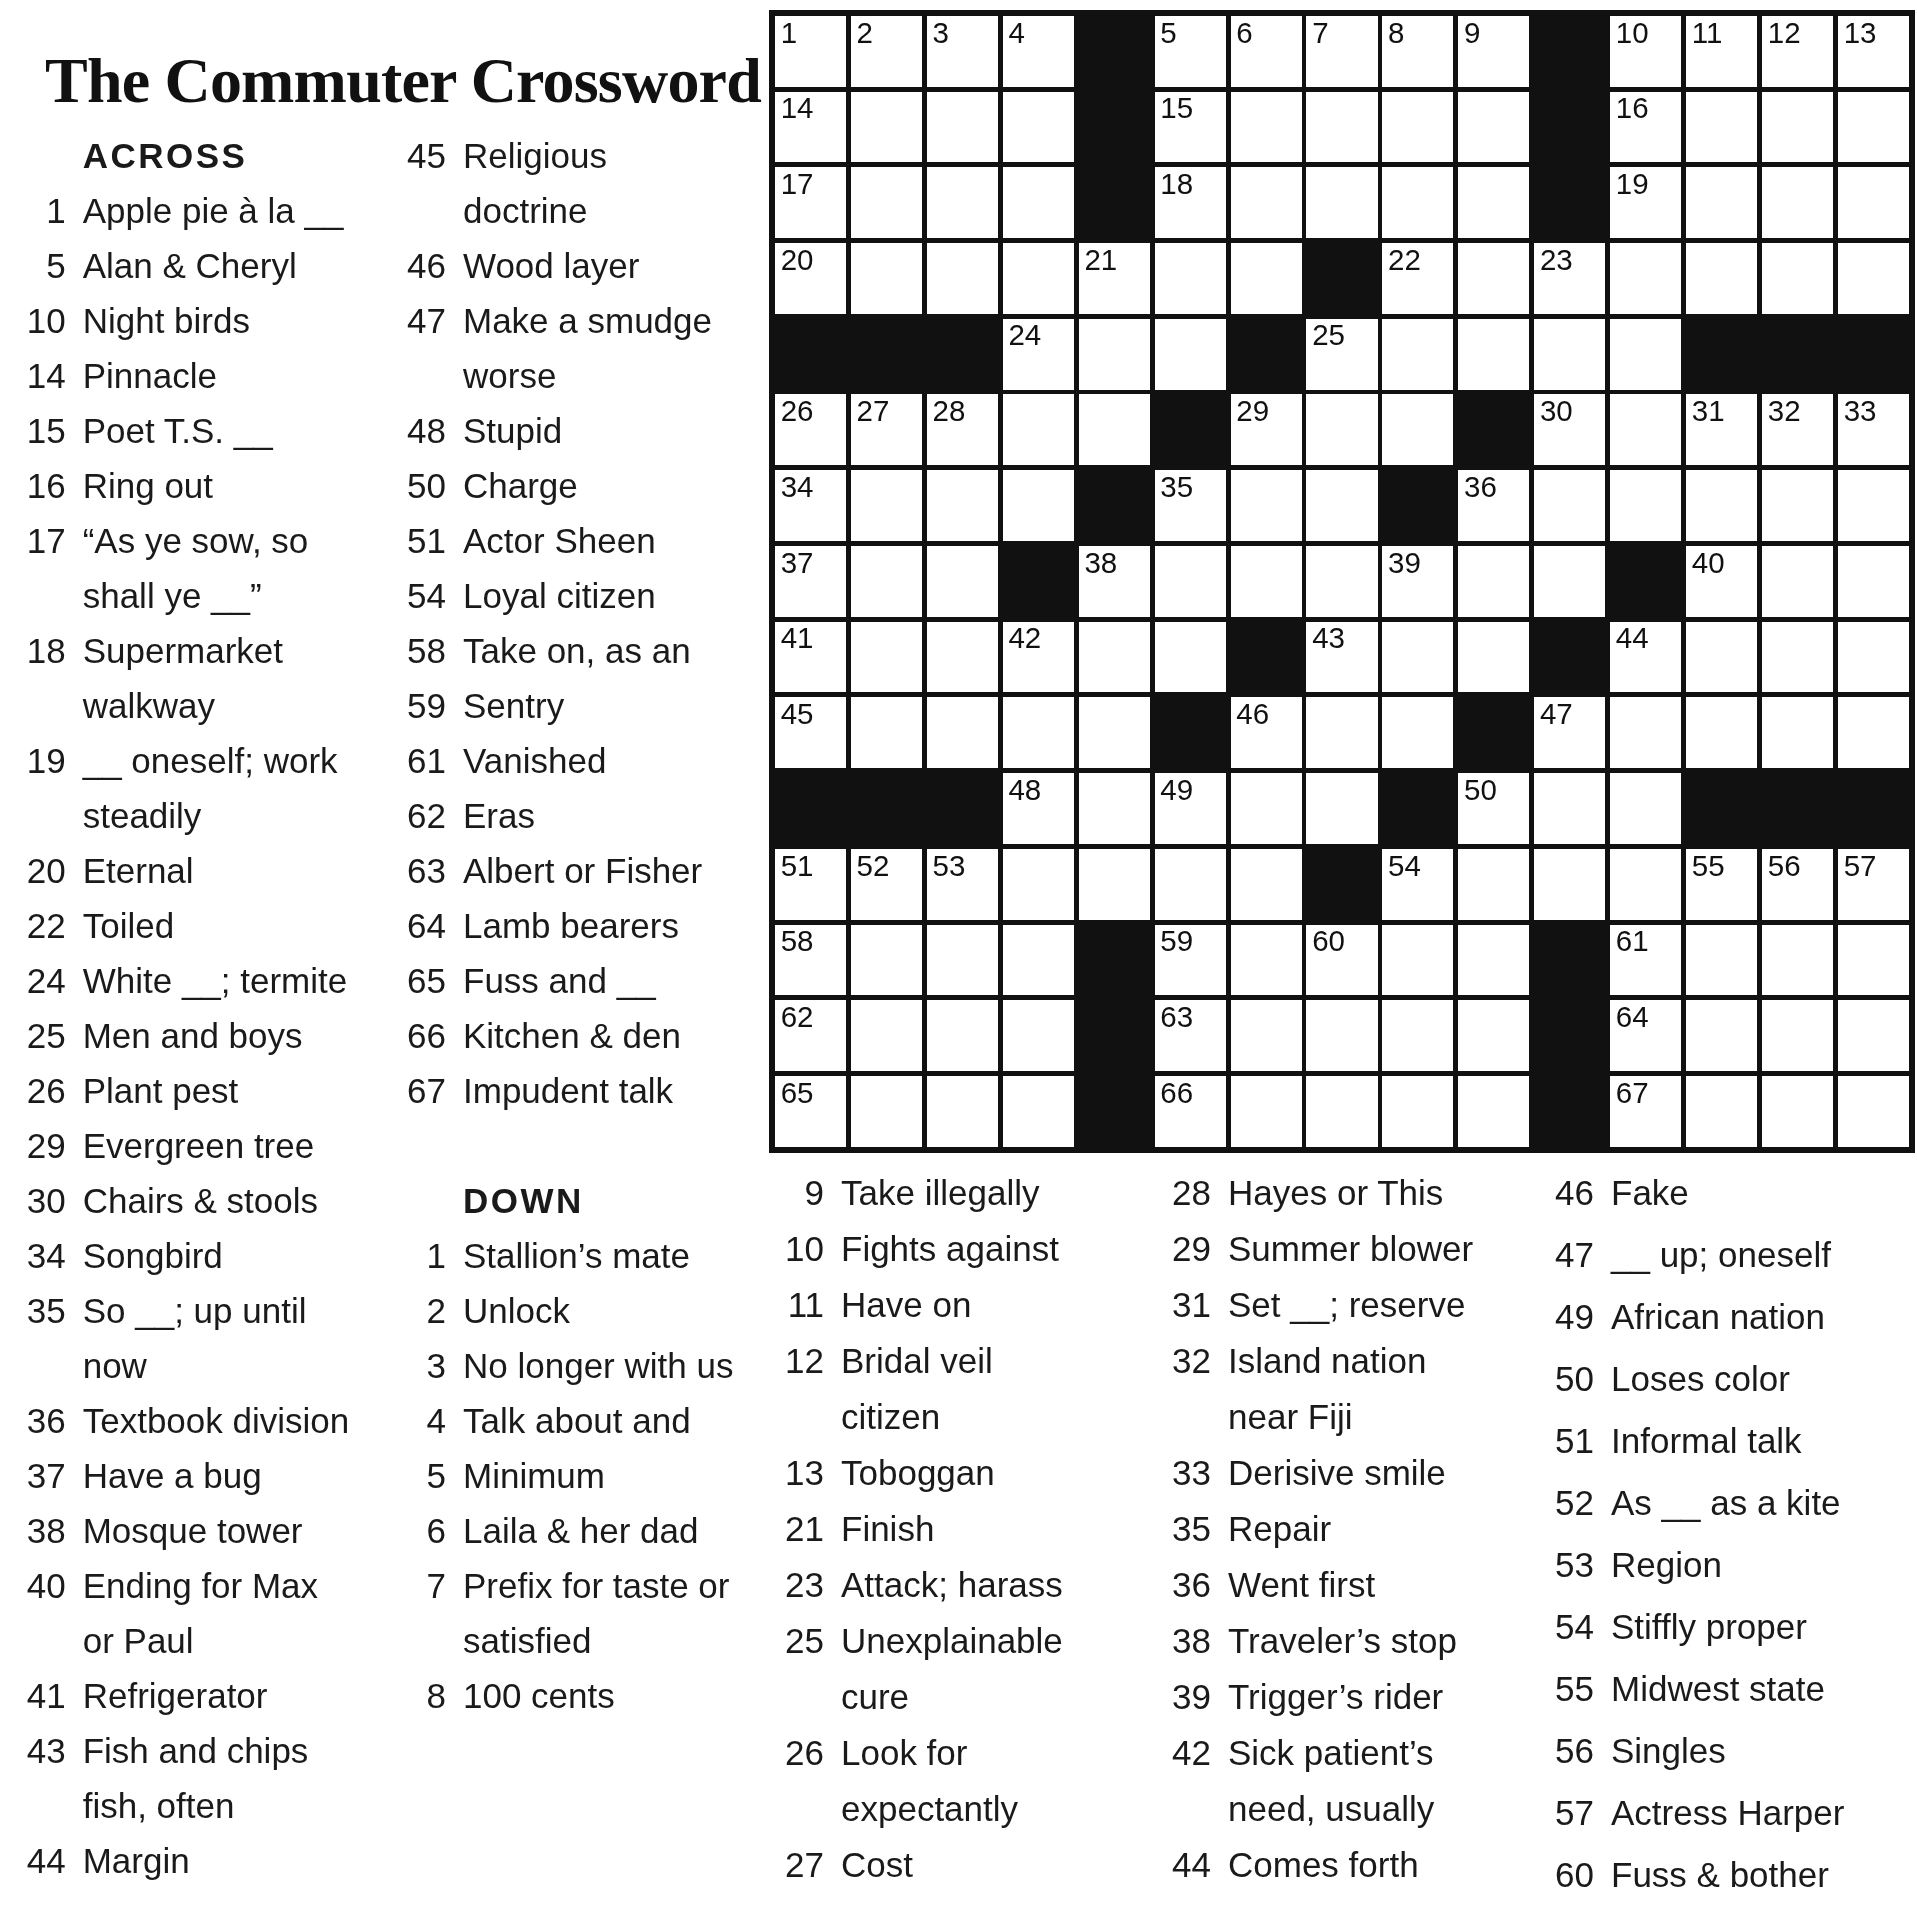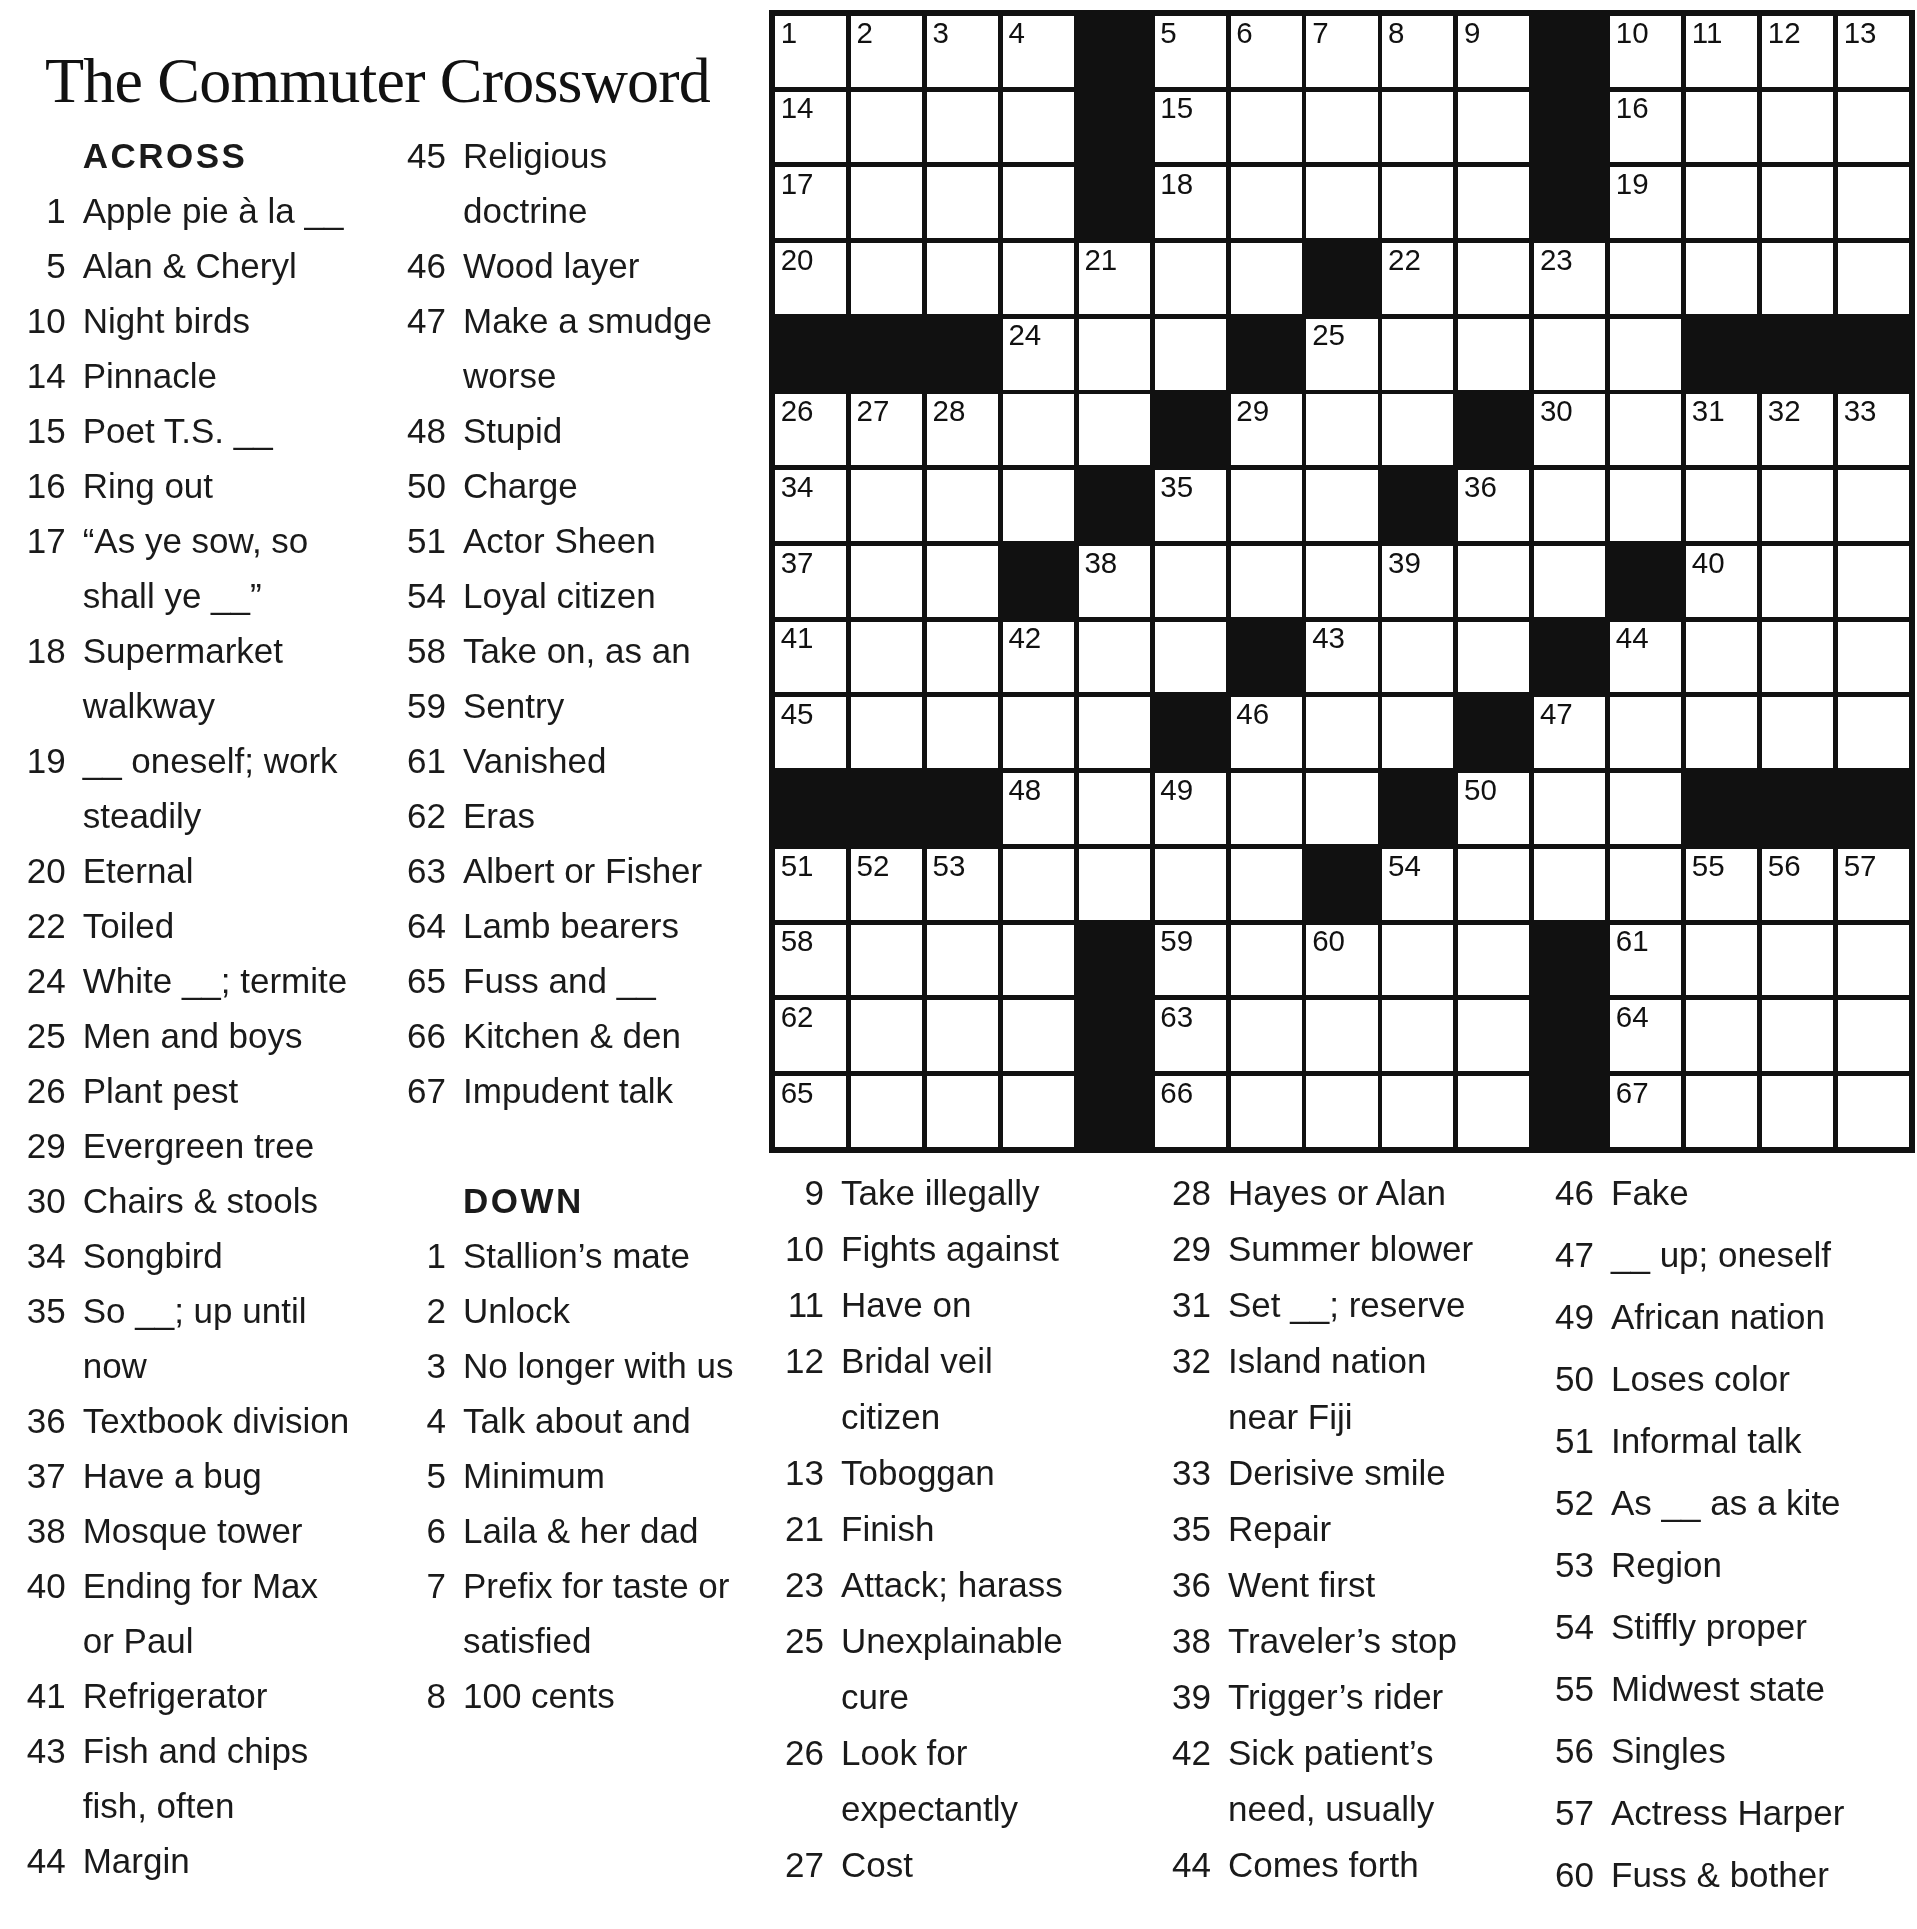--- a/index.html
+++ b/index.html
@@ -1,19 +1,19 @@
 <!DOCTYPE html>
 <html style="font-size:13px"><head>
 <meta charset="utf-8">
 <style>
   html,body{margin:0;padding:0;background:#fff;}
   body{width:1917px;height:1930px;position:relative;overflow:hidden;
        font-family:"Liberation Sans",sans-serif;color:#111;}
   #title{position:absolute;left:45px;top:1.6px;font-family:"Liberation Serif",serif;
-         font-weight:normal;font-size:64px;letter-spacing:-0.8px;color:#111;white-space:nowrap;}
+         font-weight:bold;font-size:64px;letter-spacing:-0.8px;color:#111;white-space:nowrap;}
   
   #grid{position:absolute;left:769px;top:9.8px;width:1146px;height:1143px;
         box-sizing:border-box;background:#111;border:6.5px solid #111;
         display:grid;grid-template-columns:repeat(15,1fr);grid-template-rows:repeat(15,1fr);gap:4.9px;}
   .cell{background:#fff;position:relative;}
   .cell.black{background:#111;}
   .cn{position:absolute;top:0.8px;left:5.7px;font-size:29.5px;line-height:1.1;color:#111;}
   
   .clues{position:absolute;font-size:35px;color:#1a1a1a;}
   .clue-row{display:flex;align-items:flex-start;}
@@ -694,21 +694,21 @@
       <span class="ctext">expectantly</span>
     </div>
     <div class="clue-row">
       <span class="cnum">27</span>
       <span class="ctext">Cost</span>
     </div>
   </div>
 <div id="col4" class="clues lh68">
     <div class="clue-row">
       <span class="cnum">28</span>
-      <span class="ctext">Hayes or Alan</span>
+      <span class="ctext">Hayes or This</span>
     </div>
     <div class="clue-row">
       <span class="cnum">29</span>
       <span class="ctext">Summer blower</span>
     </div>
     <div class="clue-row">
       <span class="cnum">31</span>
       <span class="ctext">Set __; reserve</span>
     </div>
     <div class="clue-row">

